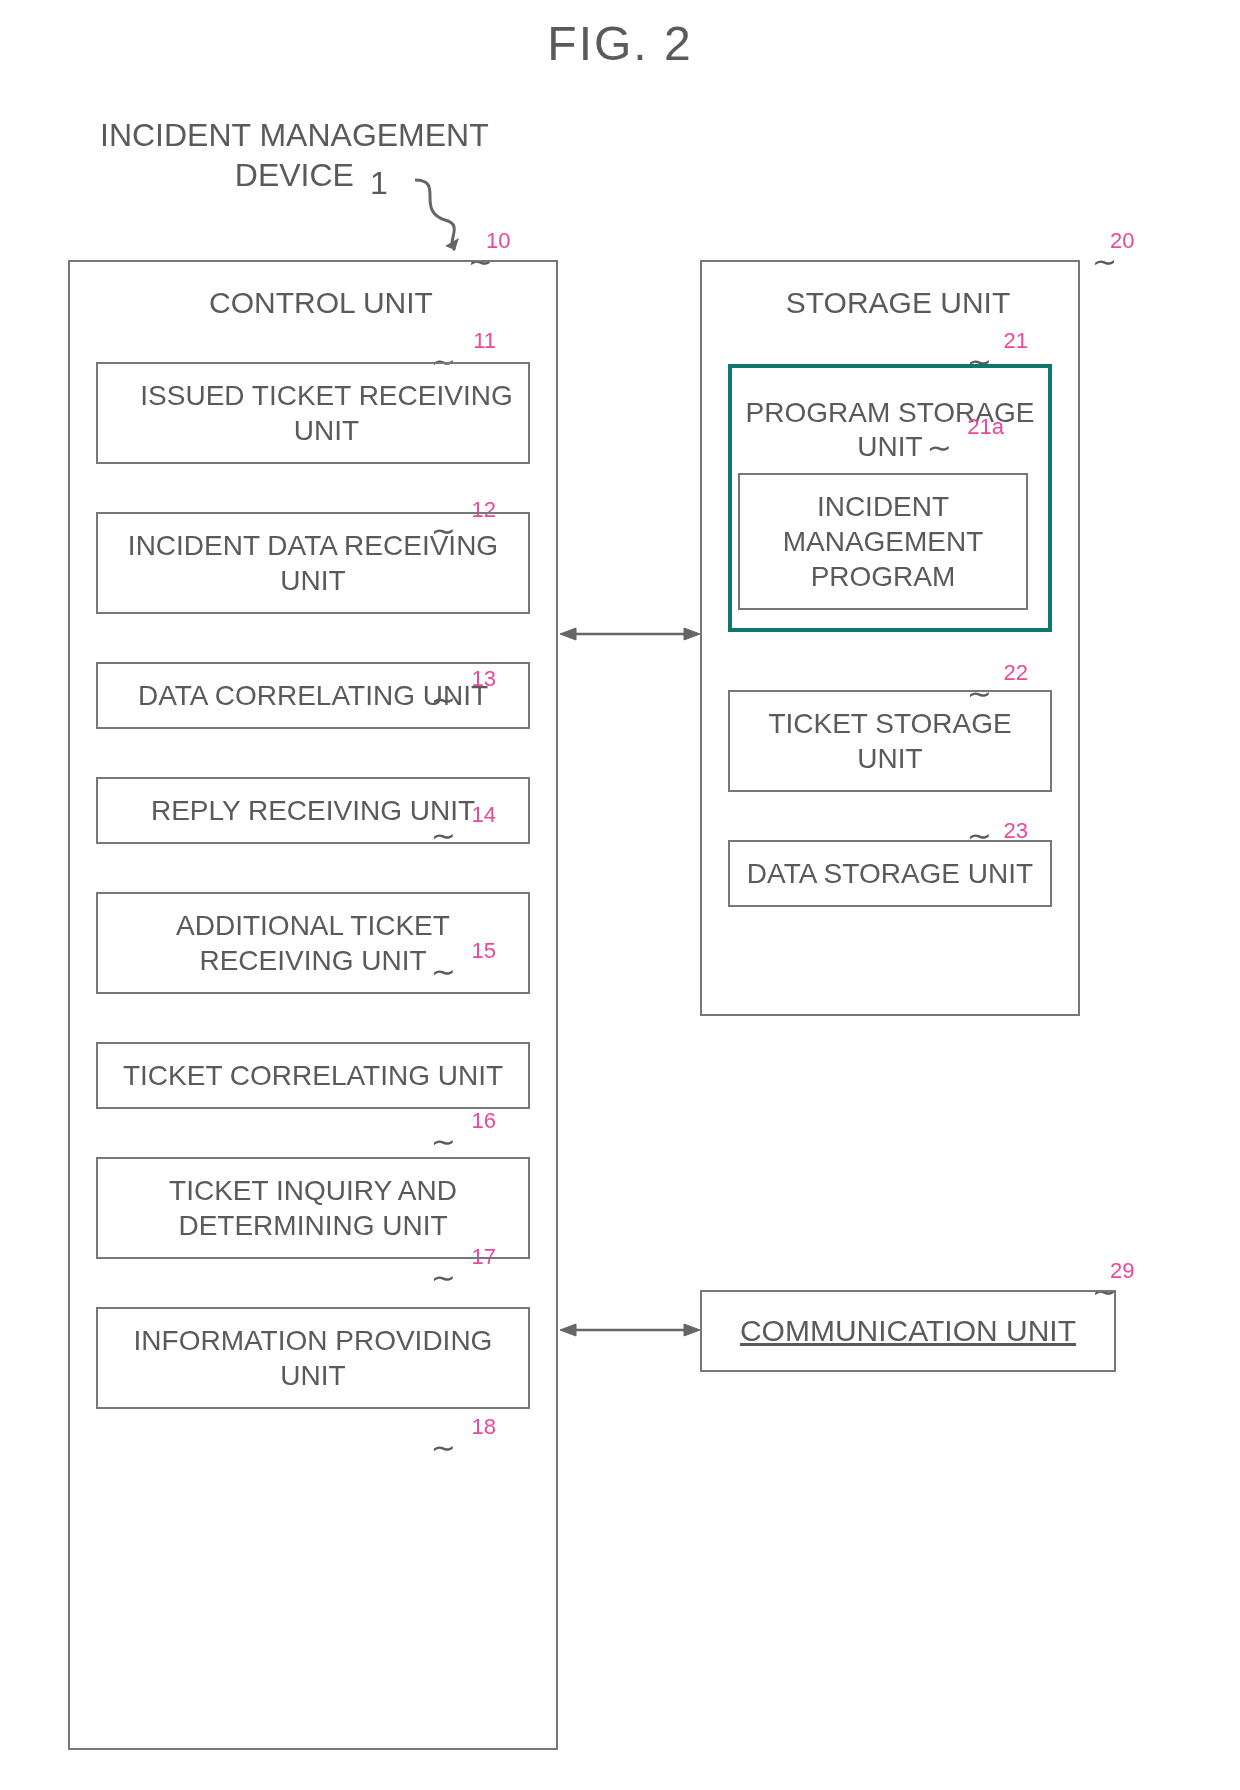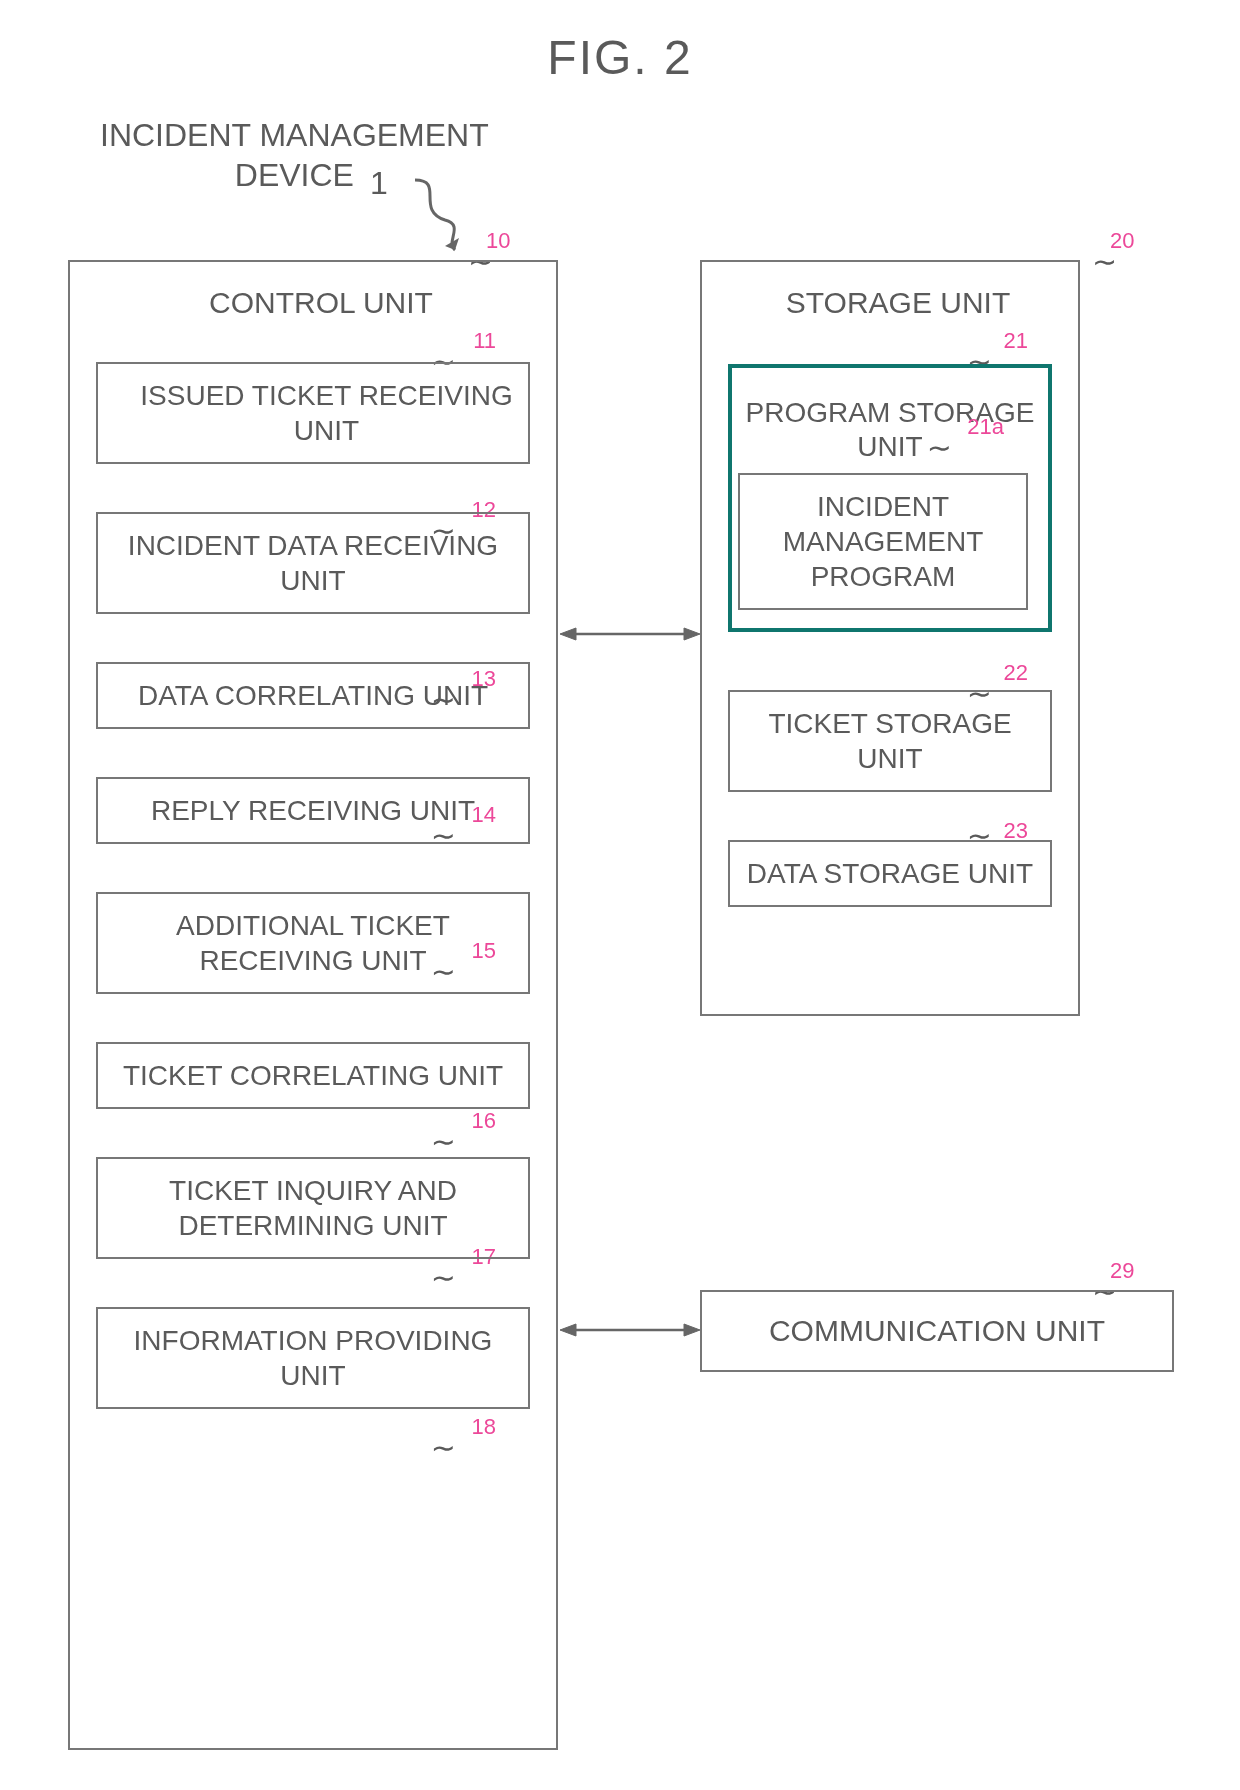--- a/index.html
+++ b/index.html
@@ -10,21 +10,21 @@
     color: #5a5a5a;
     width: 1240px;
     height: 1790px;
     position: relative;
   }
   .fig-title {
     text-align: center;
     font-size: 48px;
     font-weight: 400;
     letter-spacing: 2px;
-    margin-top: 30px;
+    margin-top: 16px;
   }
   .device-label-wrap {
     position: absolute;
     left: 100px;
     top: 115px;
     font-size: 32px;
     text-align: center;
     line-height: 1.25;
   }
   .device-num {
@@ -95,25 +95,26 @@
   }
   #prog-storage .ps-title {
     text-align: center;
     font-size: 28px;
     line-height: 1.2;
   }
   #comm {
     position: absolute;
     left: 700px;
     top: 1290px;
-    width: 474px;
+    width: 416px;
     border: 2px solid #777;
     font-size: 30px;
     text-align: center;
     padding: 22px 0;
+    text-decoration: underline;
   }
   .darrow {
     position: absolute;
     width: 140px;
     stroke: #666;
     fill: #666;
   }
 </style>
 </head>
 <body>

